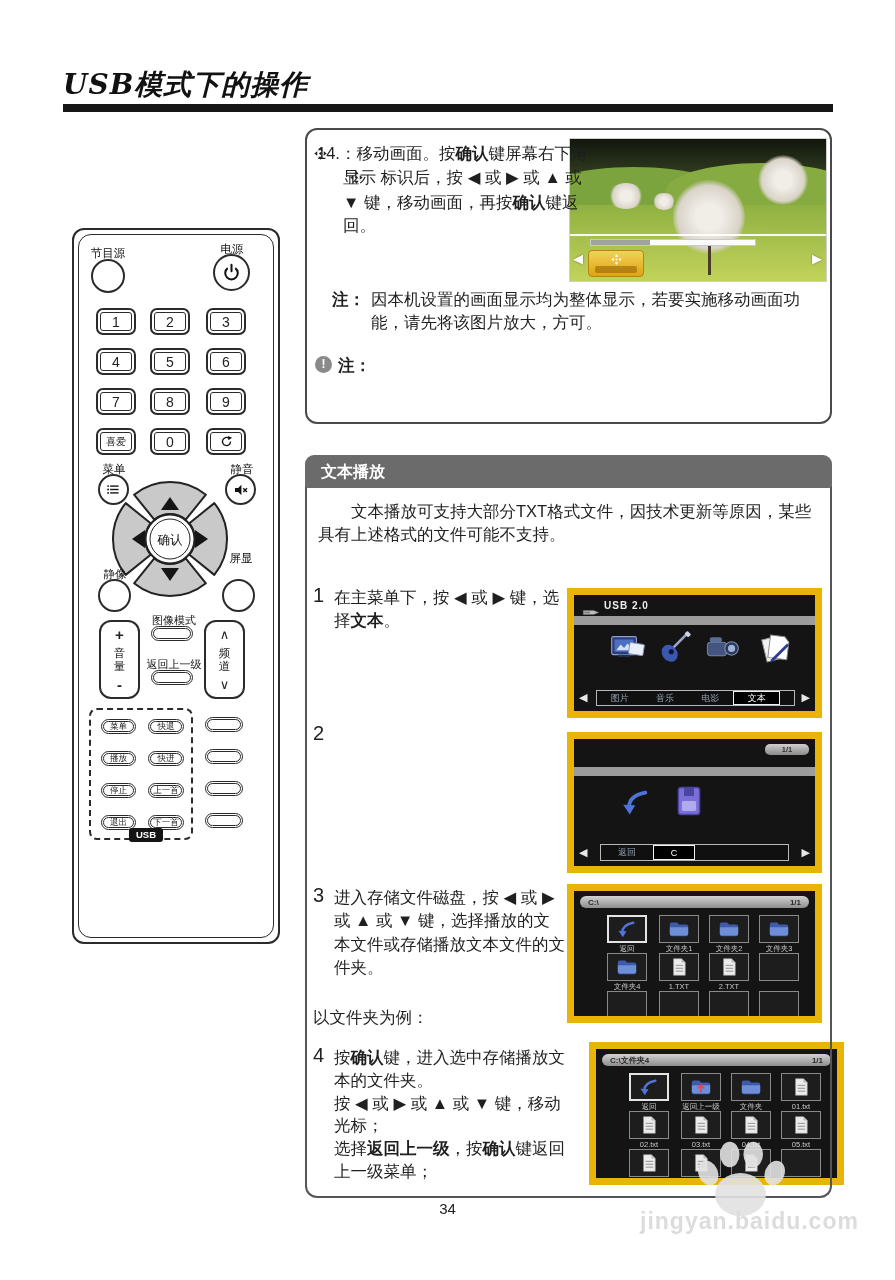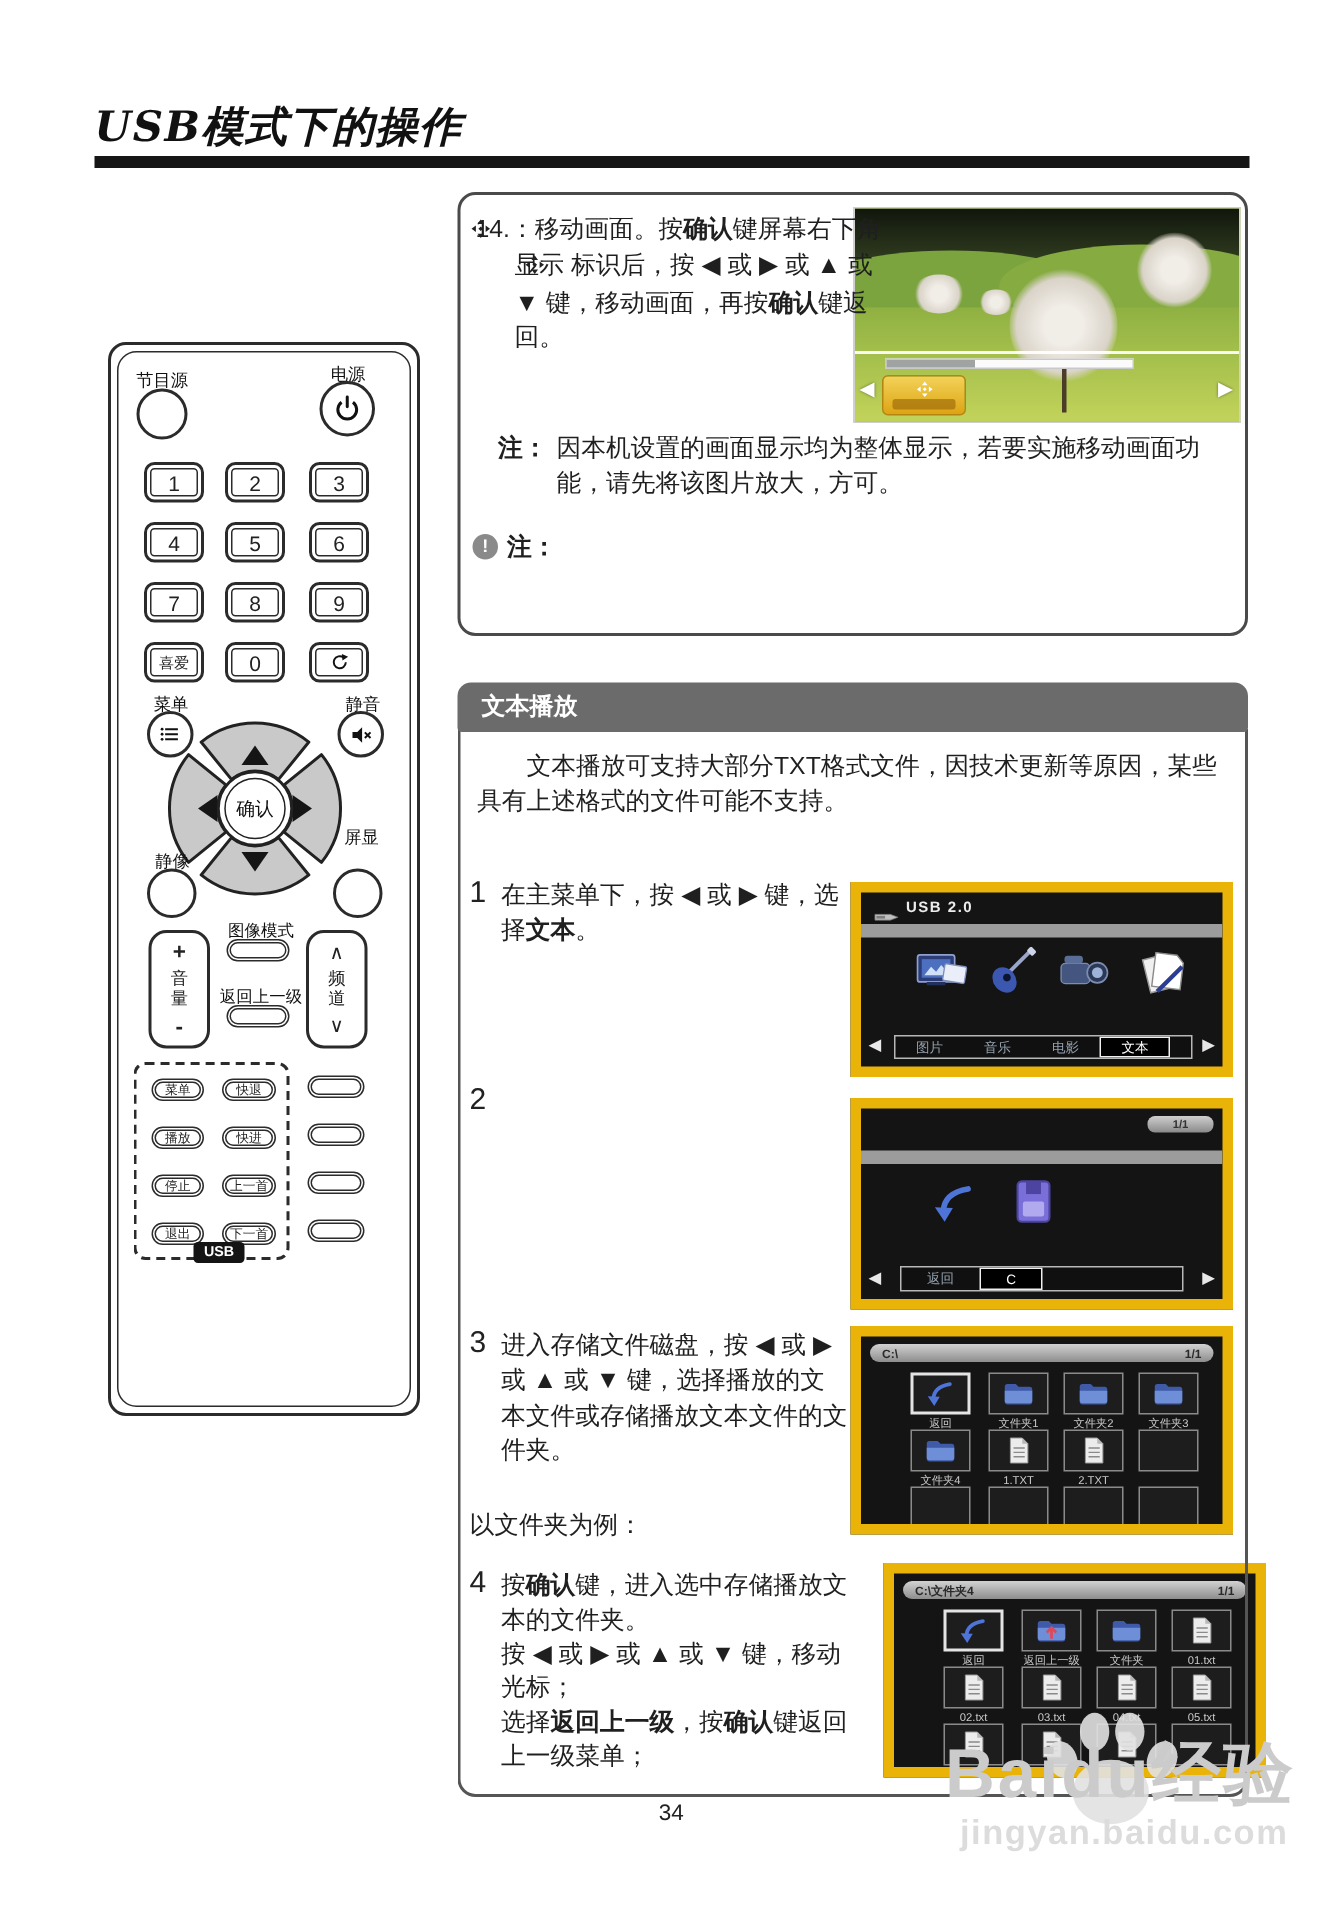--- a/index.html
+++ b/index.html
@@ -606,16 +606,15 @@
     <div class="cellbox" style="left:185px;top:100px"></div>
   </div>
 
   <div class="pageno">34</div>
 
   <span class="wm wm-paw">
     <svg width="105" height="88" viewBox="0 0 100 90" fill="#e2e2e2" opacity="0.9">
         <use href="#icon-paw"></use>
       </svg>
   </span>
-  <div class="wm wm-brand"><span>Baidu</span><span>经验</span></div>
   <div class="wm wm-url">jingyan.baidu.com</div>
 
 </div>
 
 </body></html>

